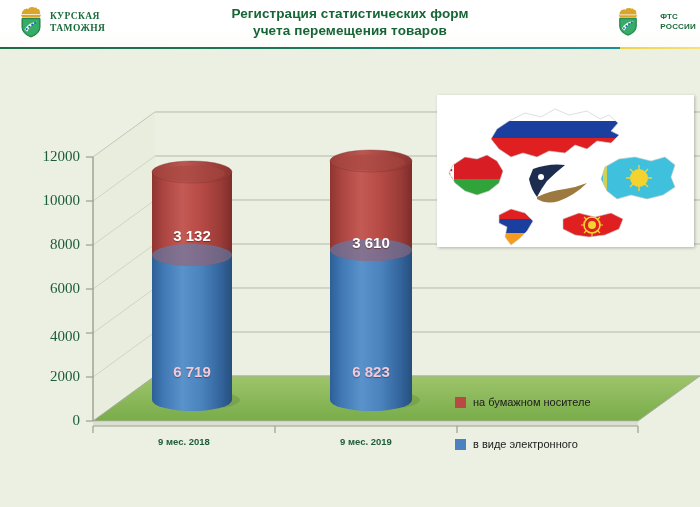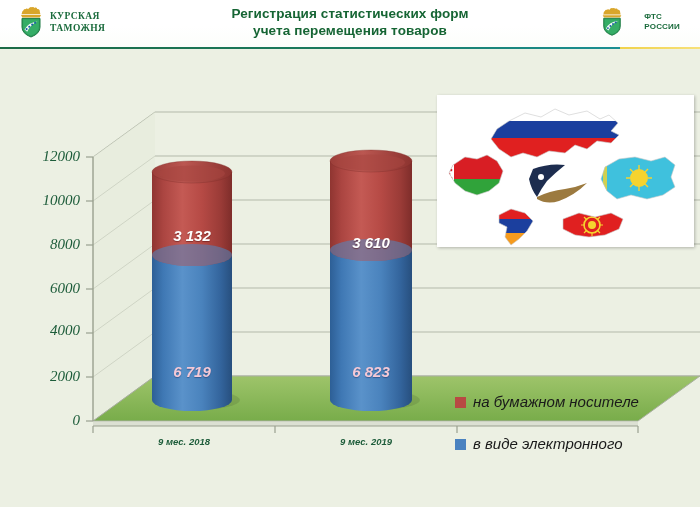--- a/index.html
+++ b/index.html
@@ -62,39 +62,39 @@
     text-align: center;
     font-size: 13.5px;
     font-weight: bold;
     color: #166534;
     line-height: 17px;
     letter-spacing: .1px;
   }
 
   #logo-right {
     position: absolute;
-    right: 20px; top: 7px;
+    right: 4px; top: 7px;
     display: flex;
     align-items: center;
     gap: 20px;
   }
   #logo-right .crest { width: 24px; height: 29px; }
   #logo-right .words {
     font-size: 8px;
     font-weight: bold;
     color: #1a6b3c;
     line-height: 10px;
     letter-spacing: .2px;
   }
 
   
   #chart {
     position: absolute;
     left: 0; top: 52px;
-    width: 560px; height: 455px; font-style: italic;
+    width: 560px; height: 455px;
   }
   #chart-svg { position: absolute; left: 0; top: 0; }
 
   .ylabel {
     position: absolute;
     text-align: right;
     font-family: "Liberation Serif", serif;
     font-size: 15px;
     color: #1d5c3a;
     width: 66px;
@@ -115,21 +115,21 @@
     width: 120px;
   }
   .dl-red  { color: #ffffff; text-shadow: 0 1px 1px rgba(80,20,20,.55); }
   .dl-blue { color: #f4c9d6; text-shadow: 0 1px 1px rgba(20,40,90,.45); }
 
   
   #legend { position: absolute; left: 455px; top: 342px; width: 240px; }
   .legend-row { display: flex; align-items: flex-start; gap: 7px; margin-bottom: 26px; }
   .legend-swatch { width: 11px; height: 11px; flex: 0 0 auto; margin-top: 3px; }
   .legend-text {
-    font-size: 15px; color: #1a1a1a; line-height: 16px;
+    font-size: 11px; color: #1a1a1a; line-height: 16px;
     font-family: "Liberation Sans", sans-serif;
   }
   .legend-text .ind { display: block; padding-left: 9px; }
 
   
   #map-pic {
     position: absolute;
     left: 437px; top: 43px;
     width: 257px; height: 152px;
     background: #ffffff;
@@ -309,21 +309,21 @@
       <ellipse cx="371" cy="109" rx="41" ry="11" fill="url(#gRedTop)"></ellipse>
       <ellipse cx="371" cy="109" rx="41" ry="11" fill="none" stroke="#7d2b28" stroke-width=".7" opacity=".5"></ellipse>
       <ellipse cx="371" cy="110.5" rx="34" ry="8" fill="#a84640" opacity=".55"></ellipse>
     </g>
   </svg>
 
   <div class="ylabel" style="left:14px; top:96px;">12000</div>
   <div class="ylabel" style="left:14px; top:140px;">10000</div>
   <div class="ylabel" style="left:14px; top:184px;">8000</div>
   <div class="ylabel" style="left:14px; top:228px;">6000</div>
-  <div class="ylabel" style="left:14px; top:270px;">4000</div>
+  <div class="ylabel" style="left:14px; top:276px;">4000</div>
   <div class="ylabel" style="left:14px; top:316px;">2000</div>
   <div class="ylabel" style="left:14px; top:360px;">0</div>
 
   <div class="xlabel" style="left:124px; top:384px;">9 мес. 2018</div>
   <div class="xlabel" style="left:306px; top:384px;">9 мес. 2019</div>
 
   <div class="datalabel dl-red" style="left:132px; top:175px;">3 132</div>
   <div class="datalabel dl-blue" style="left:132px; top:311px;">6 719</div>
   <div class="datalabel dl-red" style="left:311px; top:182px;">3 610</div>
   <div class="datalabel dl-blue" style="left:311px; top:311px;">6 823</div>

